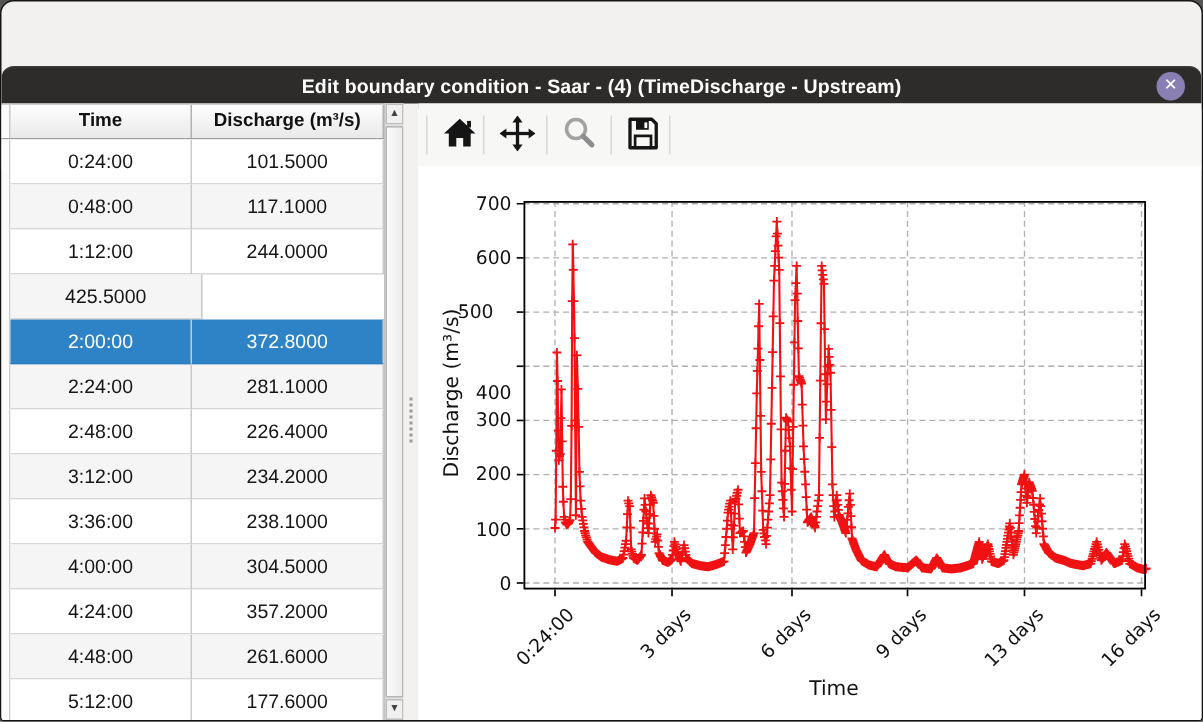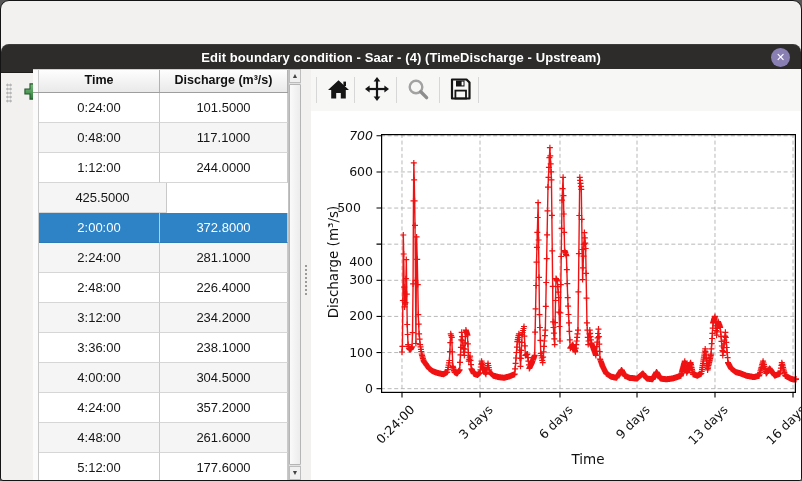--- a/index.html
+++ b/index.html
@@ -15,21 +15,21 @@
              line-height:19px;cursor:pointer;}
   
   .toolbar{position:relative;height:40px;background:#f2f1f0;}
   .grip{position:absolute;left:5px;top:10px;width:6px;height:20px;
         background-image:radial-gradient(#b5b5b5 1px,transparent 1.2px);background-size:3px 4px;}
   .tb-btn{position:absolute;top:8px;width:24px;height:24px;display:flex;align-items:center;justify-content:center;cursor:pointer;}
   .tb-add{left:19px;} .tb-remove{left:44px;} .tb-sort{left:78px;width:32px;}
   .sort-digits{display:flex;flex-direction:column;align-items:center;margin-left:1px;font-size:8px;line-height:6px;color:#222;}
   .sort-dots{width:0;height:5px;border-left:1px dotted #555;margin:1px 0;}
   
-  .main{position:absolute;left:0;top:68px;right:0;bottom:0;display:flex;padding-left:32px;}
+  .main{position:absolute;left:0;top:68px;right:0;bottom:0;display:flex;}
   .table-panel{width:268px;display:flex;flex-direction:column;background:#fff;}
   .tgrid{display:flex;flex-direction:column;flex:1;}
   .thead{display:flex;height:22px;background:linear-gradient(#fefefe,#e9e9e9);
          border-top:1px solid #cfcfcf;border-bottom:1px solid #9e9e9e;}
   .th{line-height:21px;text-align:center;font-weight:bold;font-size:12.5px;color:#111;
       border-right:1px solid #b2b2b2;box-sizing:border-box;}
   .stub{width:6px;background:#fbfbfb;border-right:1px solid #c9c9c9;box-sizing:border-box;}
   .col-time{width:121px;} .col-q{width:128px;}
   .tbody{flex:1;overflow:hidden;background:#fff;}
   .trow{display:flex;height:30px;}
@@ -291,21 +291,21 @@
           </svg>
         <div class="axis-ylabel" style="left:-88px;top:143px;">Discharge (m³/s)</div>
         <div class="axis-xlabel" style="left:217px;top:340px;">Time</div>
       <div class="ytick-label" style="left: 16px; top: 269.665px;">0</div>
           <div class="ytick-label" style="left: 16px; top: 233.543px;">100</div>
           <div class="ytick-label" style="left: 16px; top: 197.42px;">200</div>
           <div class="ytick-label" style="left: 16px; top: 161.297px;">300</div>
           <div class="ytick-label" style="left: 16px; top: 143px;">400</div>
           <div class="ytick-label" style="left: 4px; top: 89.0516px;">500</div>
           <div class="ytick-label" style="left: 16px; top: 52.9289px;">600</div>
-          <div class="ytick-label" style="left: 16px; top: 16.8061px; font-style: italic;">700</div>
+          <div class="ytick-label" style="left: 16px; top: 16.8061px;">700</div>
           <div class="xtick-label" style="left: 95.999px; top: 291px;">0:24:00</div>
           <div class="xtick-label" style="left: 174.019px; top: 291px;">3 days</div>
           <div class="xtick-label" style="left: 253.989px; top: 291px;">6 days</div>
           <div class="xtick-label" style="left: 331.014px; top: 291px;">9 days</div>
           <div class="xtick-label" style="left: 408.992px; top: 291px;">13 days</div>
           <div class="xtick-label" style="left: 487.012px; top: 291px;">16 days</div>
         </div>
     </div>
   </div>
 </div>

